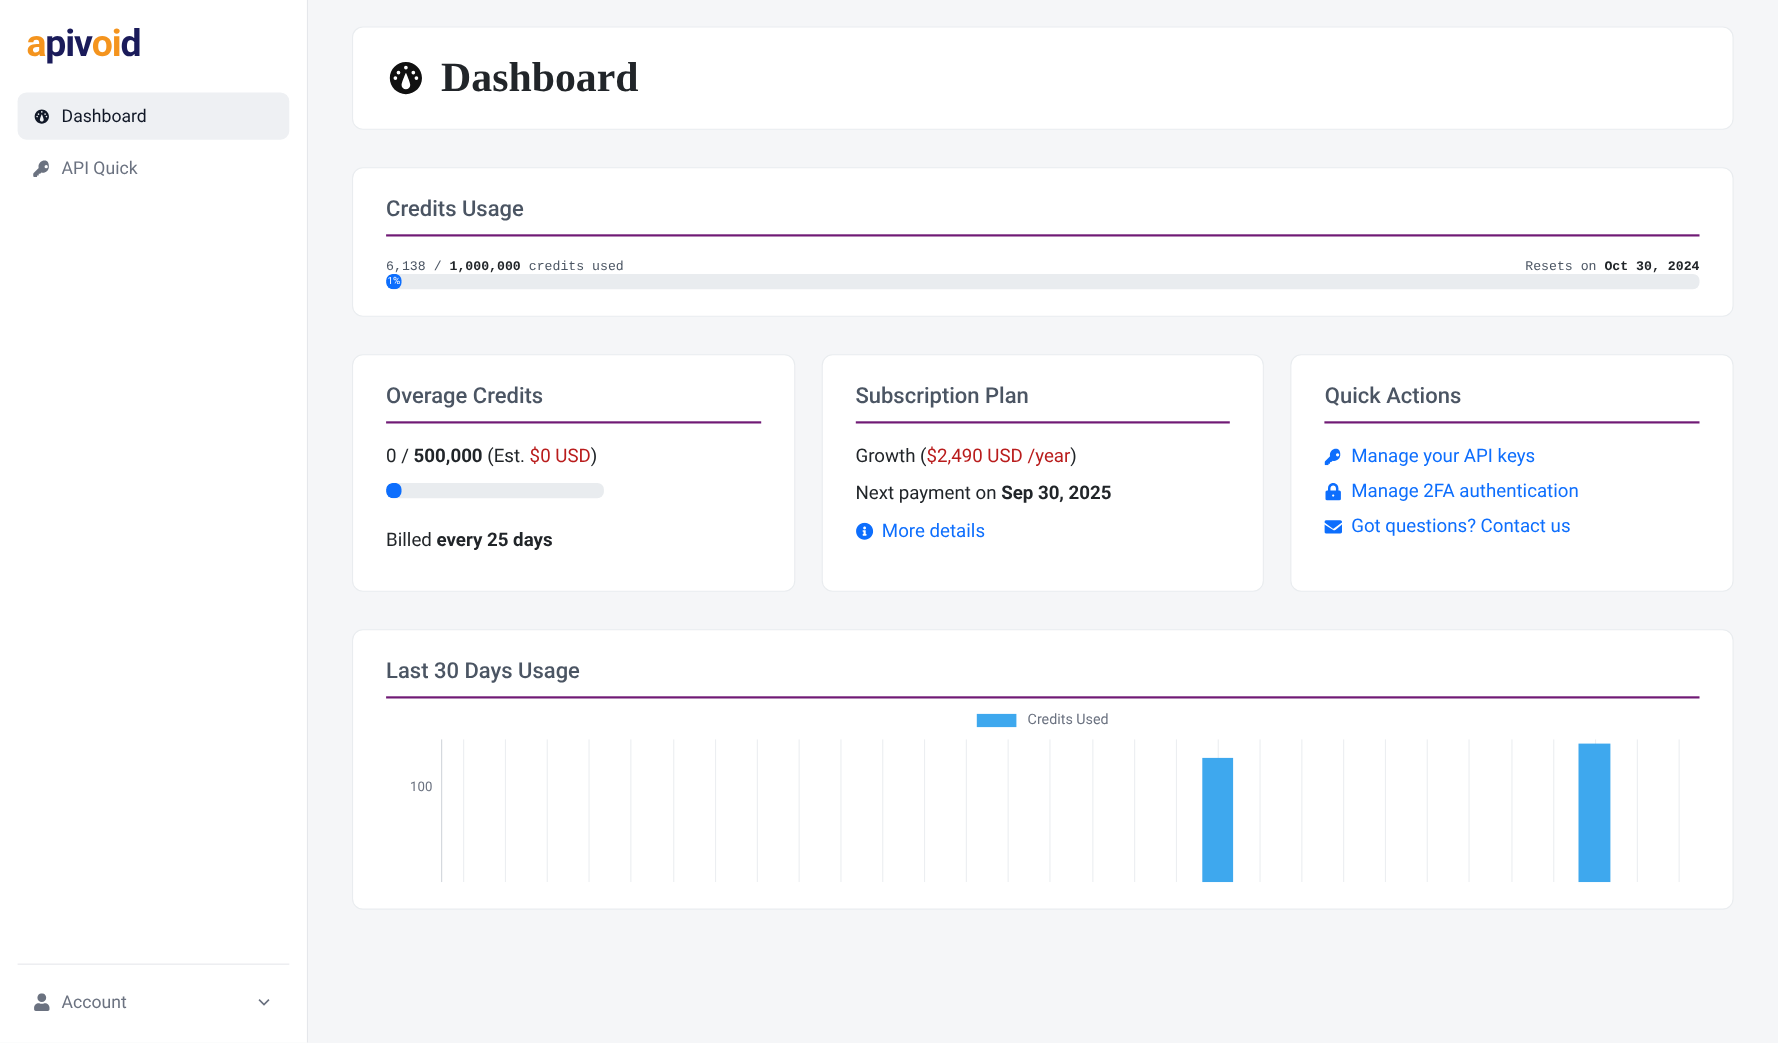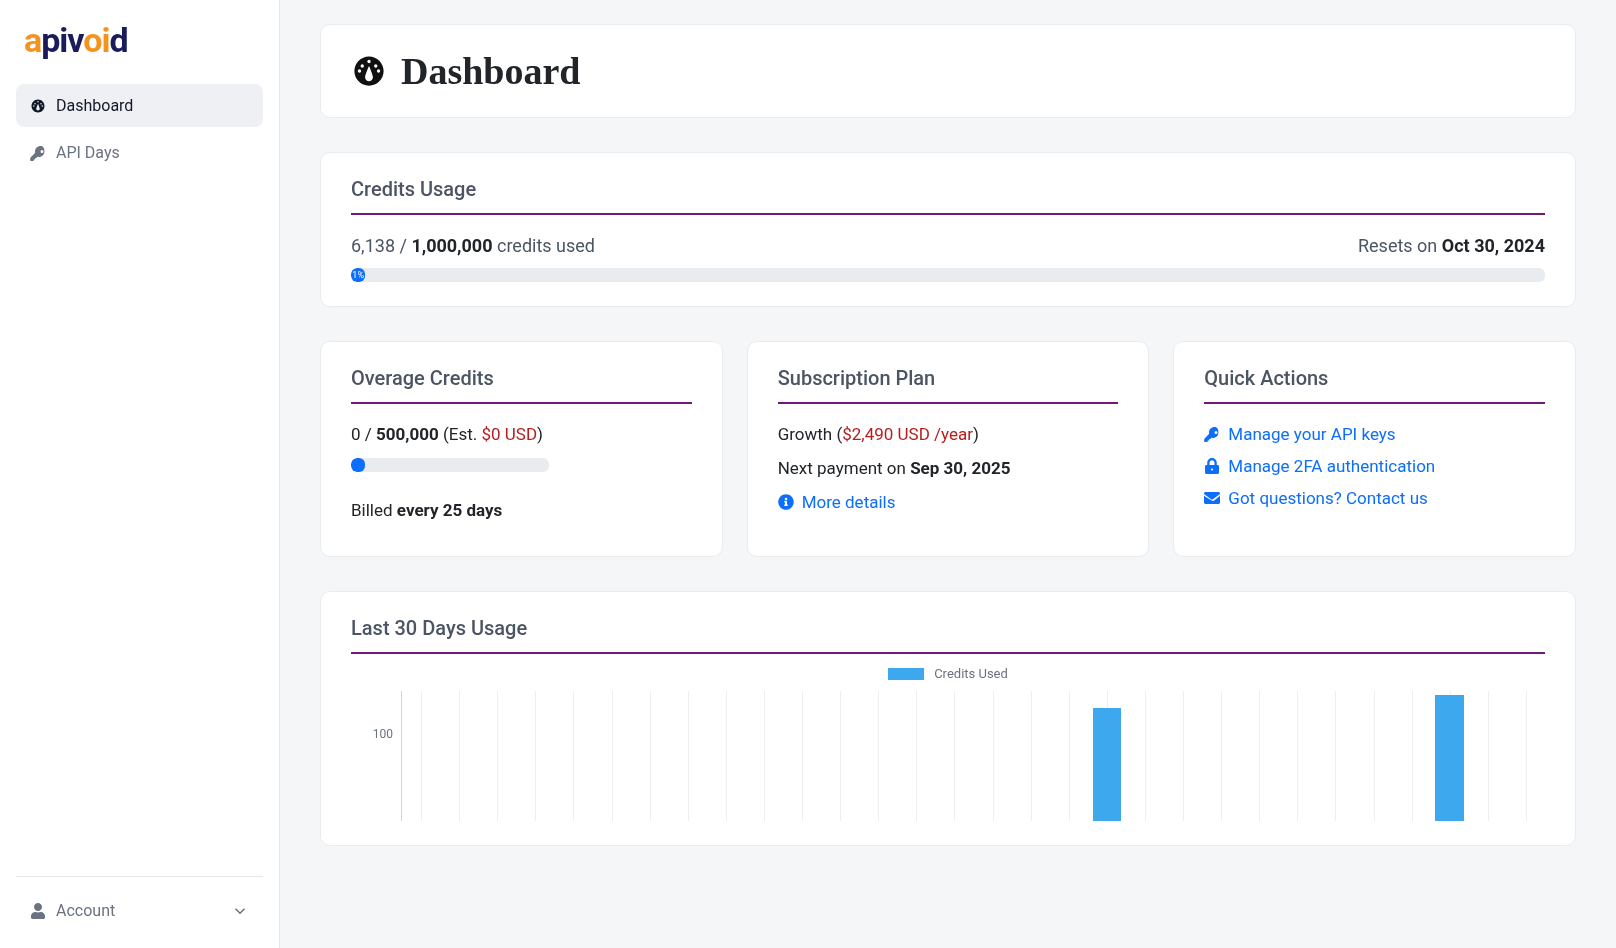--- a/index.html
+++ b/index.html
@@ -67,21 +67,21 @@
 
   .section-title {
     font-size: 20px;
     color: #4b5563;
     font-weight: 500;
     padding-bottom: 12px;
     border-bottom: 2px solid #701a75;
     margin-bottom: 20px;
   }
 
-  .credits-row { display:flex; justify-content: space-between; align-items: baseline; font-size: 18px; margin-bottom: 12px; }
+  .credits-row { display:flex; justify-content: space-between; align-items: baseline; font-size: 12px; margin-bottom: 0; font-family: Liberation Mono, monospace; }
   .credits-row .muted { color: #4b5563; }
   .credits-row .strong { font-weight: 700; }
 
   .progress-outer {
     width: 100%; height: 14px; background: #e9ecef; border-radius: 6px; position: relative; overflow: hidden;
   }
   .progress-outer.small { width: 58%; height: 14px; }
   .progress-inner {
     position: absolute; left: 0; top: 0; bottom: 0;
     background: #0d6efd; border-radius: 6px;
@@ -128,21 +128,21 @@
             </svg>
         </span>
         <span>Dashboard</span>
       </a>
       <a class="nav-item">
         <span class="icon">
           <svg viewBox="0 0 512 512" width="16" height="16" fill="currentColor">
               <path d="M336 32c-97.2 0-176 78.8-176 176 0 14.7 1.8 29 5.2 42.6L19.5 396.3c-7.8 7.8-12.7 18.4-12.7 29.5V480c0 17.7 14.3 32 32 32h64c8.8 0 16-7.2 16-16v-32h32c8.8 0 16-7.2 16-16v-32h32c4.2 0 8.3-1.7 11.3-4.7l33.1-33.1c13.6 3.4 27.9 5.2 42.6 5.2 97.2 0 176-78.8 176-176S433.2 32 336 32zm48 128a48 48 0 1 1 0 96 48 48 0 0 1 0-96z"></path>
             </svg>
         </span>
-        <span>API Days</span>
+        <span>API Quick</span>
       </a>
     </nav>
     <div class="sidebar-bottom">
       <div class="account-item">
         <span class="icon">
           <svg viewBox="0 0 448 512" width="16" height="16" fill="currentColor">
               <path d="M224 256c70.7 0 128-57.3 128-128S294.7 0 224 0 96 57.3 96 128s57.3 128 128 128zm89.6 32h-16.7c-22.2 10.2-46.9 16-72.9 16s-50.6-5.8-72.9-16h-16.7C60.2 288 0 348.2 0 422.4V464c0 26.5 21.5 48 48 48h352c26.5 0 48-21.5 48-48v-41.6c0-74.2-60.2-134.4-134.4-134.4z"></path>
             </svg>
         </span>
         <span>Account</span>

